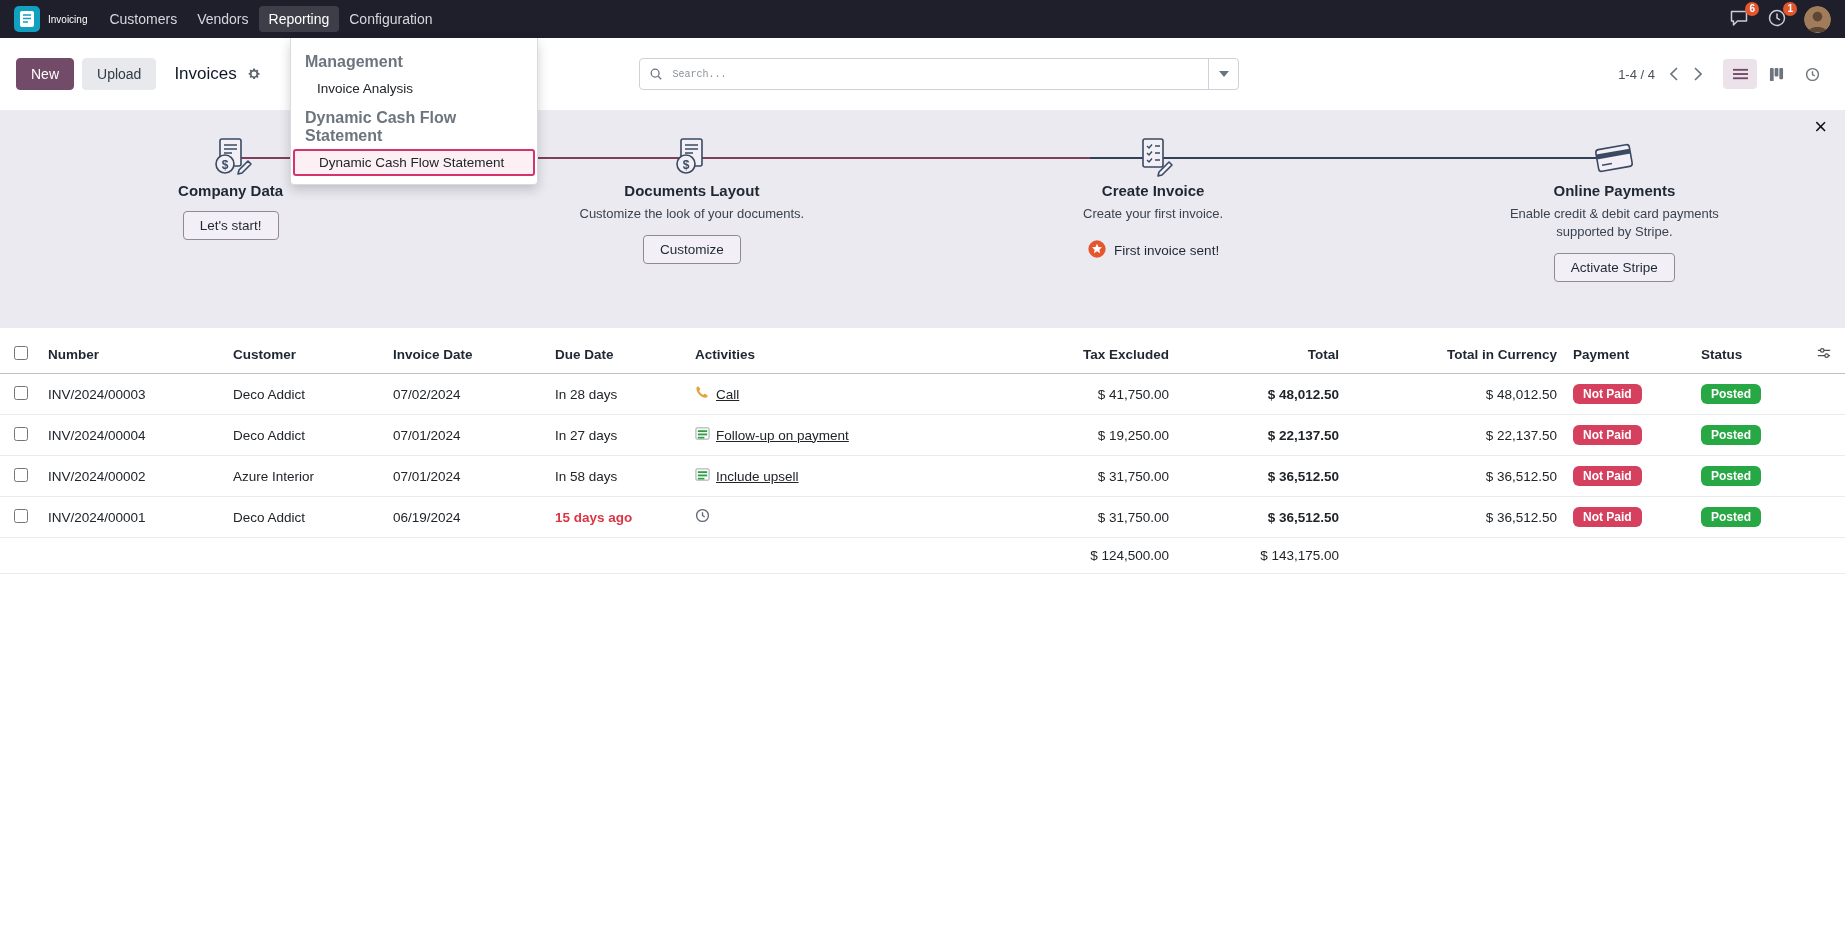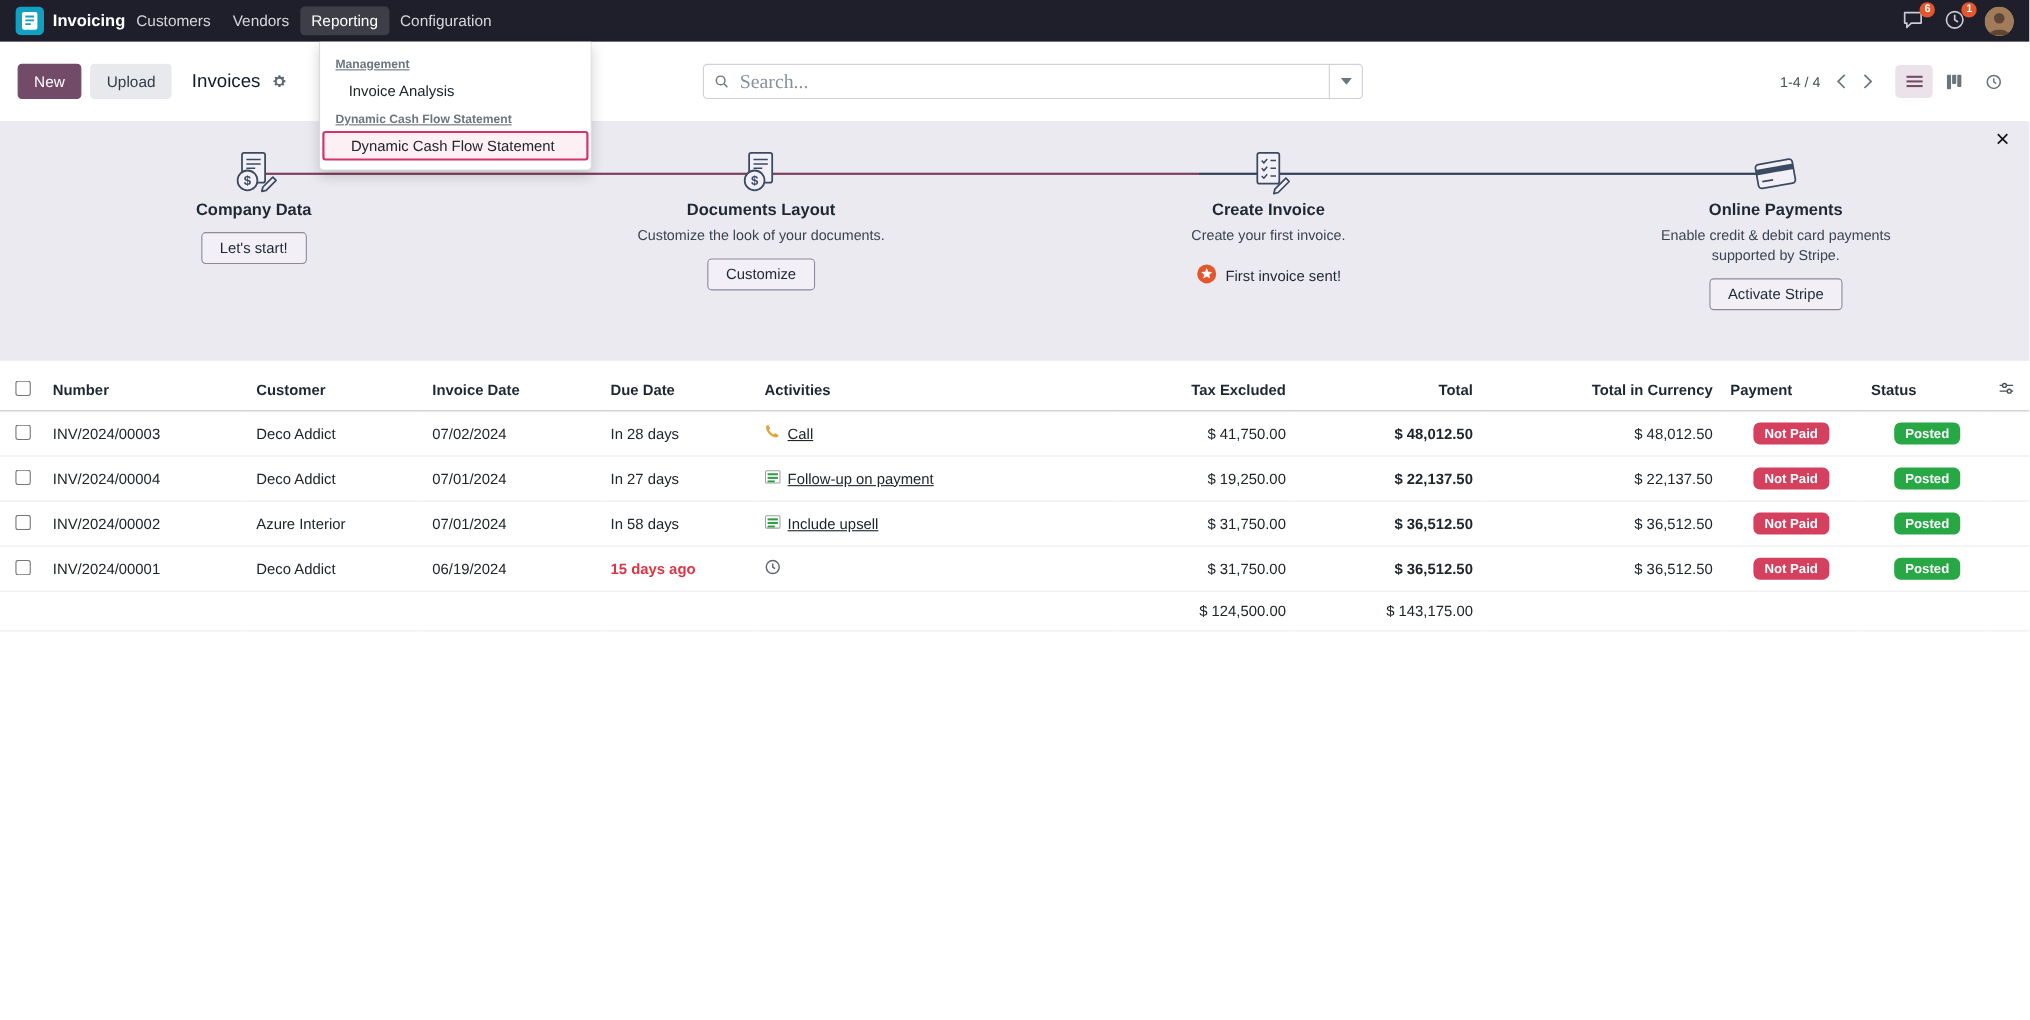--- a/index.html
+++ b/index.html
@@ -3,45 +3,45 @@
 <meta charset="utf-8">
 <style>
   * { box-sizing: border-box; margin: 0; padding: 0; }
   html, body { width: 1845px; height: 927px; overflow: hidden; }
   body { font-family: "Liberation Sans", sans-serif; background: #fff; position: relative; font-size: 13.5px; color: #212529; }
   button { font-family: inherit; cursor: pointer; }
 
   
   .navbar { height: 38px; background: #1f1f2b; display: flex; align-items: center; padding: 0 14px; }
   .app-icon { width: 26px; height: 26px; margin-right: 8px; flex: 0 0 auto; }
-  .app-name { color: #fff; font-weight: 700; font-size: 15px; }
+  .app-name { color: #fff; font-weight: 400; font-size: 10px; margin-right: 12px; }
   .nav-menu { display: flex; align-items: center; height: 100%; }
   .nav-item { color: #d6d7de; font-size: 14px; padding: 5px 10px; border-radius: 4px; cursor: pointer; }
   .nav-item.active { background: rgba(255,255,255,.14); color: #fff; }
   .nav-right { margin-left: auto; display: flex; align-items: center; gap: 16px; }
   .nav-icon-btn { position: relative; width: 22px; height: 22px; background: none; border: none; }
   .count-badge { position: absolute; top: -6px; right: -9px; background: #e4572e; color: #fff; font-size: 10px; font-weight: 700; border-radius: 8px; padding: 1px 4px; line-height: 1.2; }
   .avatar { width: 27px; height: 27px; border-radius: 50%; overflow: hidden; border: none; background: none; }
 
   
   .dropdown { position: absolute; left: 290px; top: 38px; width: 248px; background: #fff; border: 1px solid #d8dadd; border-top: none; border-radius: 0 0 4px 4px; box-shadow: 0 5px 12px rgba(0,0,0,.18); padding: 8px 0; z-index: 60; }
-  .dropdown-header { padding: 7px 14px 4px; color: #6c757d; font-weight: 700; font-size: 11px; text-decoration: underline; }
+  .dropdown-header { padding: 7px 14px 4px; color: #6c757d; font-weight: 700; font-size: 16px; }
   .dropdown-item { display: block; padding: 6px 12px 6px 26px; color: #212529; font-size: 13.5px; cursor: pointer; }
   .dropdown-item.highlighted { margin: 0 2px; border: 2px solid #d6336c; background: #fdf0f4; border-radius: 3px; padding: 4px 10px 4px 24px; }
 
   
   .control-panel { height: 72px; display: flex; align-items: center; padding: 0 16px; background: #fff; gap: 8px; }
   .btn-primary { background: #714B67; color: #fff; border: 1px solid #714B67; border-radius: 4px; padding: 7px 14px; font-size: 14px; font-weight: 500; }
   .btn-secondary { background: #e7e9ed; color: #323a46; border: 1px solid #e7e9ed; border-radius: 4px; padding: 7px 14px; font-size: 14px; }
   .view-title { font-size: 17px; color: #111827; margin-left: 10px; }
   .title-gear { background: none; border: none; margin-left: 2px; display: flex; align-items: center; }
   .flex-spacer { flex: 1; }
   .search-box { width: 600px; height: 32px; border: 1px solid #ced2d8; border-radius: 4px; display: flex; align-items: center; background: #fff; }
   .search-box .mag { margin: 0 9px; display: flex; }
-  .search-box input { flex: 1; border: none; outline: none; font-size: 18px; color: #333; font-family: Liberation Serif, serif; background: transparent; }
+  .search-box input { flex: 1; border: none; outline: none; font-size: 10px; color: #333; font-family: Liberation Mono, monospace; background: transparent; }
   .search-box input::placeholder { color: #8a9199; }
   .search-caret { width: 30px; height: 100%; border: none; border-left: 1px solid #ced2d8; background: transparent; display: flex; align-items: center; justify-content: center; }
   .cp-right { display: flex; align-items: center; gap: 2px; }
   .pager-text { font-size: 13px; color: #495057; margin-right: 6px; }
   .pager-btn { background: none; border: none; padding: 4px 7px; display: flex; align-items: center; }
   .view-switcher { display: flex; margin-left: 12px; gap: 2px; }
   .vs-btn { width: 34px; height: 30px; background: none; border: none; color: #6c757d; display: flex; align-items: center; justify-content: center; border-radius: 4px; }
   .vs-btn.active { background: #ece3ea; color: #714B67; }
 
   
@@ -59,21 +59,21 @@
   .list-view { margin-top: 8px; }
   table { width: 100%; border-collapse: collapse; table-layout: fixed; }
   th, td { padding: 10px 8px; font-size: 13.5px; text-align: left; overflow: hidden; white-space: nowrap; }
   thead th { font-weight: 700; color: #1f2733; border-bottom: 1px solid #bfc3c9; }
   tbody td { border-bottom: 1px solid #e9ecef; color: #212529; }
   .num { text-align: right; }
   .bold { font-weight: 700; }
   td.sel, th.sel { padding-left: 14px; }
   input[type="checkbox"] { width: 14px; height: 14px; accent-color: #714B67; }
   .activity-cell { display: flex; align-items: center; gap: 6px; text-decoration: underline; }
-  .badge { display: inline-block; padding: 3px 10px; border-radius: 6px; font-size: 12px; font-weight: 600; color: #fff; margin-left: 21px; }
+  .badge { display: inline-block; padding: 3px 10px; border-radius: 6px; font-size: 12px; font-weight: 600; color: #fff; }
   .badge-notpaid { background: #d5405e; }
   .badge-posted { background: #28a745; }
   .overdue { color: #dc3545; font-weight: 600; }
   .totals td { font-weight: 400; border-bottom: 1px solid #e9ecef; }
   th.col-adjust { text-align: right; padding-right: 14px; }
 </style>
 </head>
 <body>
 
 <header class="navbar">

